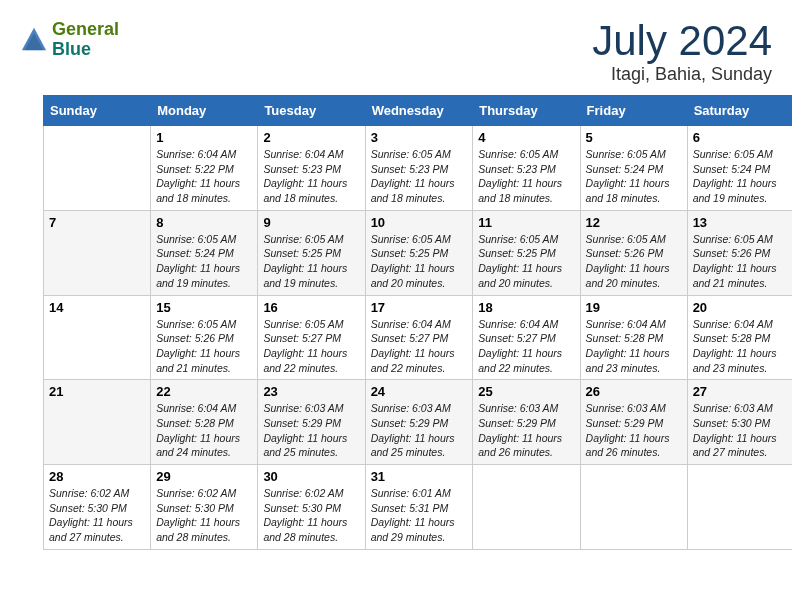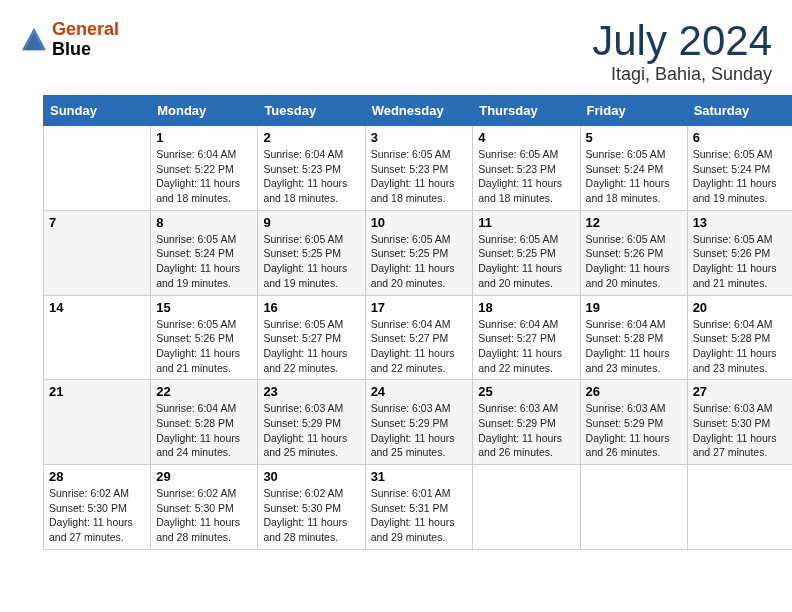--- a/index.html
+++ b/index.html
@@ -21,21 +21,21 @@
       align-items: center;
       gap: 4px;
     }
     .logo-text {
       font-size: 18px;
       font-weight: bold;
       color: #1a3a5c;
       line-height: 1.1;
     }
     .logo-text span {
-      color: #c2410c;
+      color: #4d7c0f;
     }
     .logo-icon {
       width: 28px;
       height: 28px;
     }
     .title-area {
       text-align: right;
     }
     .month-title {
       font-size: 42px;
@@ -73,20 +73,21 @@
     .day-number {
       font-weight: bold;
       font-size: 13px;
       display: block;
       margin-bottom: 2px;
     }
     .day-info {
       font-size: 10.5px;
       color: #222;
       line-height: 1.4;
+      font-style: italic;
     }
     tbody tr:nth-child(odd) td {
       background: #fff;
     }
     tbody tr:nth-child(even) td {
       background: #f5f5f5;
     }
     td.empty {
       background: #f9f9f9;
     }
@@ -95,21 +96,21 @@
 <body>
 
 <div class="header-area">
   <div class="logo">
     <svg class="logo-icon" viewBox="0 0 30 30" xmlns="http://www.w3.org/2000/svg">
       <polygon points="15,2 28,26 2,26" fill="#2a6bb5" opacity="0.85"></polygon>
       <polygon points="15,8 25,26 5,26" fill="#1a3a5c" opacity="0.3"></polygon>
     </svg>
     <div>
       <div class="logo-text"><span>General</span></div>
-      <div class="logo-text" style="color:#000000;">Blue</div>
+      <div class="logo-text" style="color:#0f766e;">Blue</div>
     </div>
   </div>
   <div class="title-area">
     <div class="month-title">July 2024</div>
     <div class="location-title">Itagi, Bahia, Sunday</div>
   </div>
 </div>
 
 <table>
   <thead>

